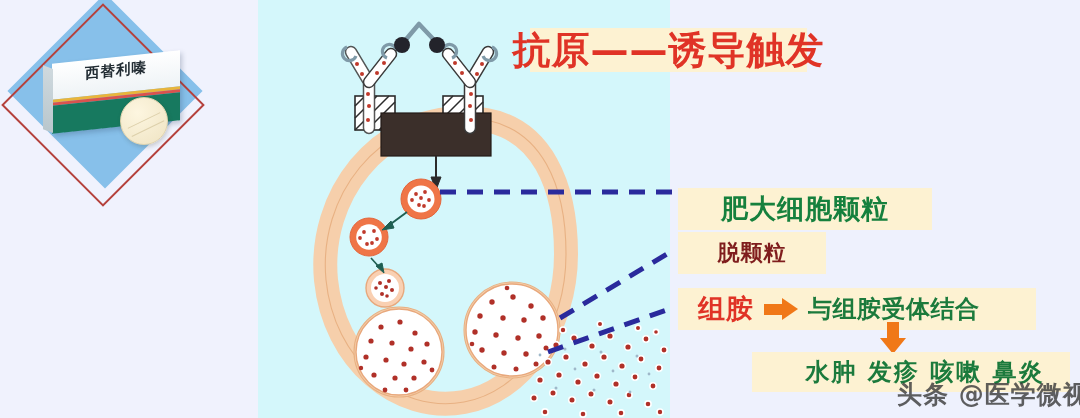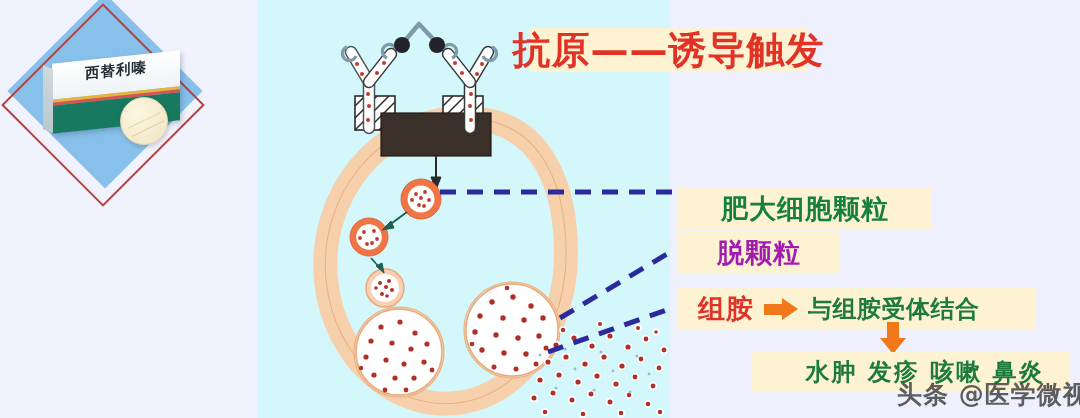--- a/index.html
+++ b/index.html
@@ -56,22 +56,22 @@
 
   
   .tagbox{
     position:absolute;background:#fdf2d2;display:flex;align-items:center;
     justify-content:center;white-space:nowrap;
   }
   .t-title{left:530px;top:28px;width:277px;height:44px;
     font-size:38px;font-weight:bold;color:#e03326;letter-spacing:1px;}
   .t-granule{left:678px;top:172px;width:254px;height:42px;
     font-size:27px;font-weight:bold;color:#15803d;letter-spacing:1px;margin-top:16px;}
-  .t-degran{left:678px;top:232px;width:162px;height:42px;
-    font-size:27px;font-weight:bold;color:#a21caf;letter-spacing:1px;}
+  .t-degran{left:678px;top:232px;width:148px;height:42px;
+    font-size:22px;font-weight:bold;color:#7f1d1d;letter-spacing:1px;}
   .t-hist-row{left:678px;top:288px;width:358px;height:42px;
     justify-content:flex-start;padding-left:20px;box-sizing:border-box;gap:10px;}
   .t-hist{font-size:27px;font-weight:bold;color:#e03326;letter-spacing:1px;}
   .t-bind{font-size:24px;font-weight:bold;color:#1b7a3c;letter-spacing:.5px;}
   .t-symptoms{left:752px;top:352px;width:290px;height:40px;
     font-size:24px;font-weight:bold;color:#1b7a3c;letter-spacing:2px;padding-left:28px;}
 
   .arrow-right{
     width:34px;height:22px;position:relative;flex:none;
   }

